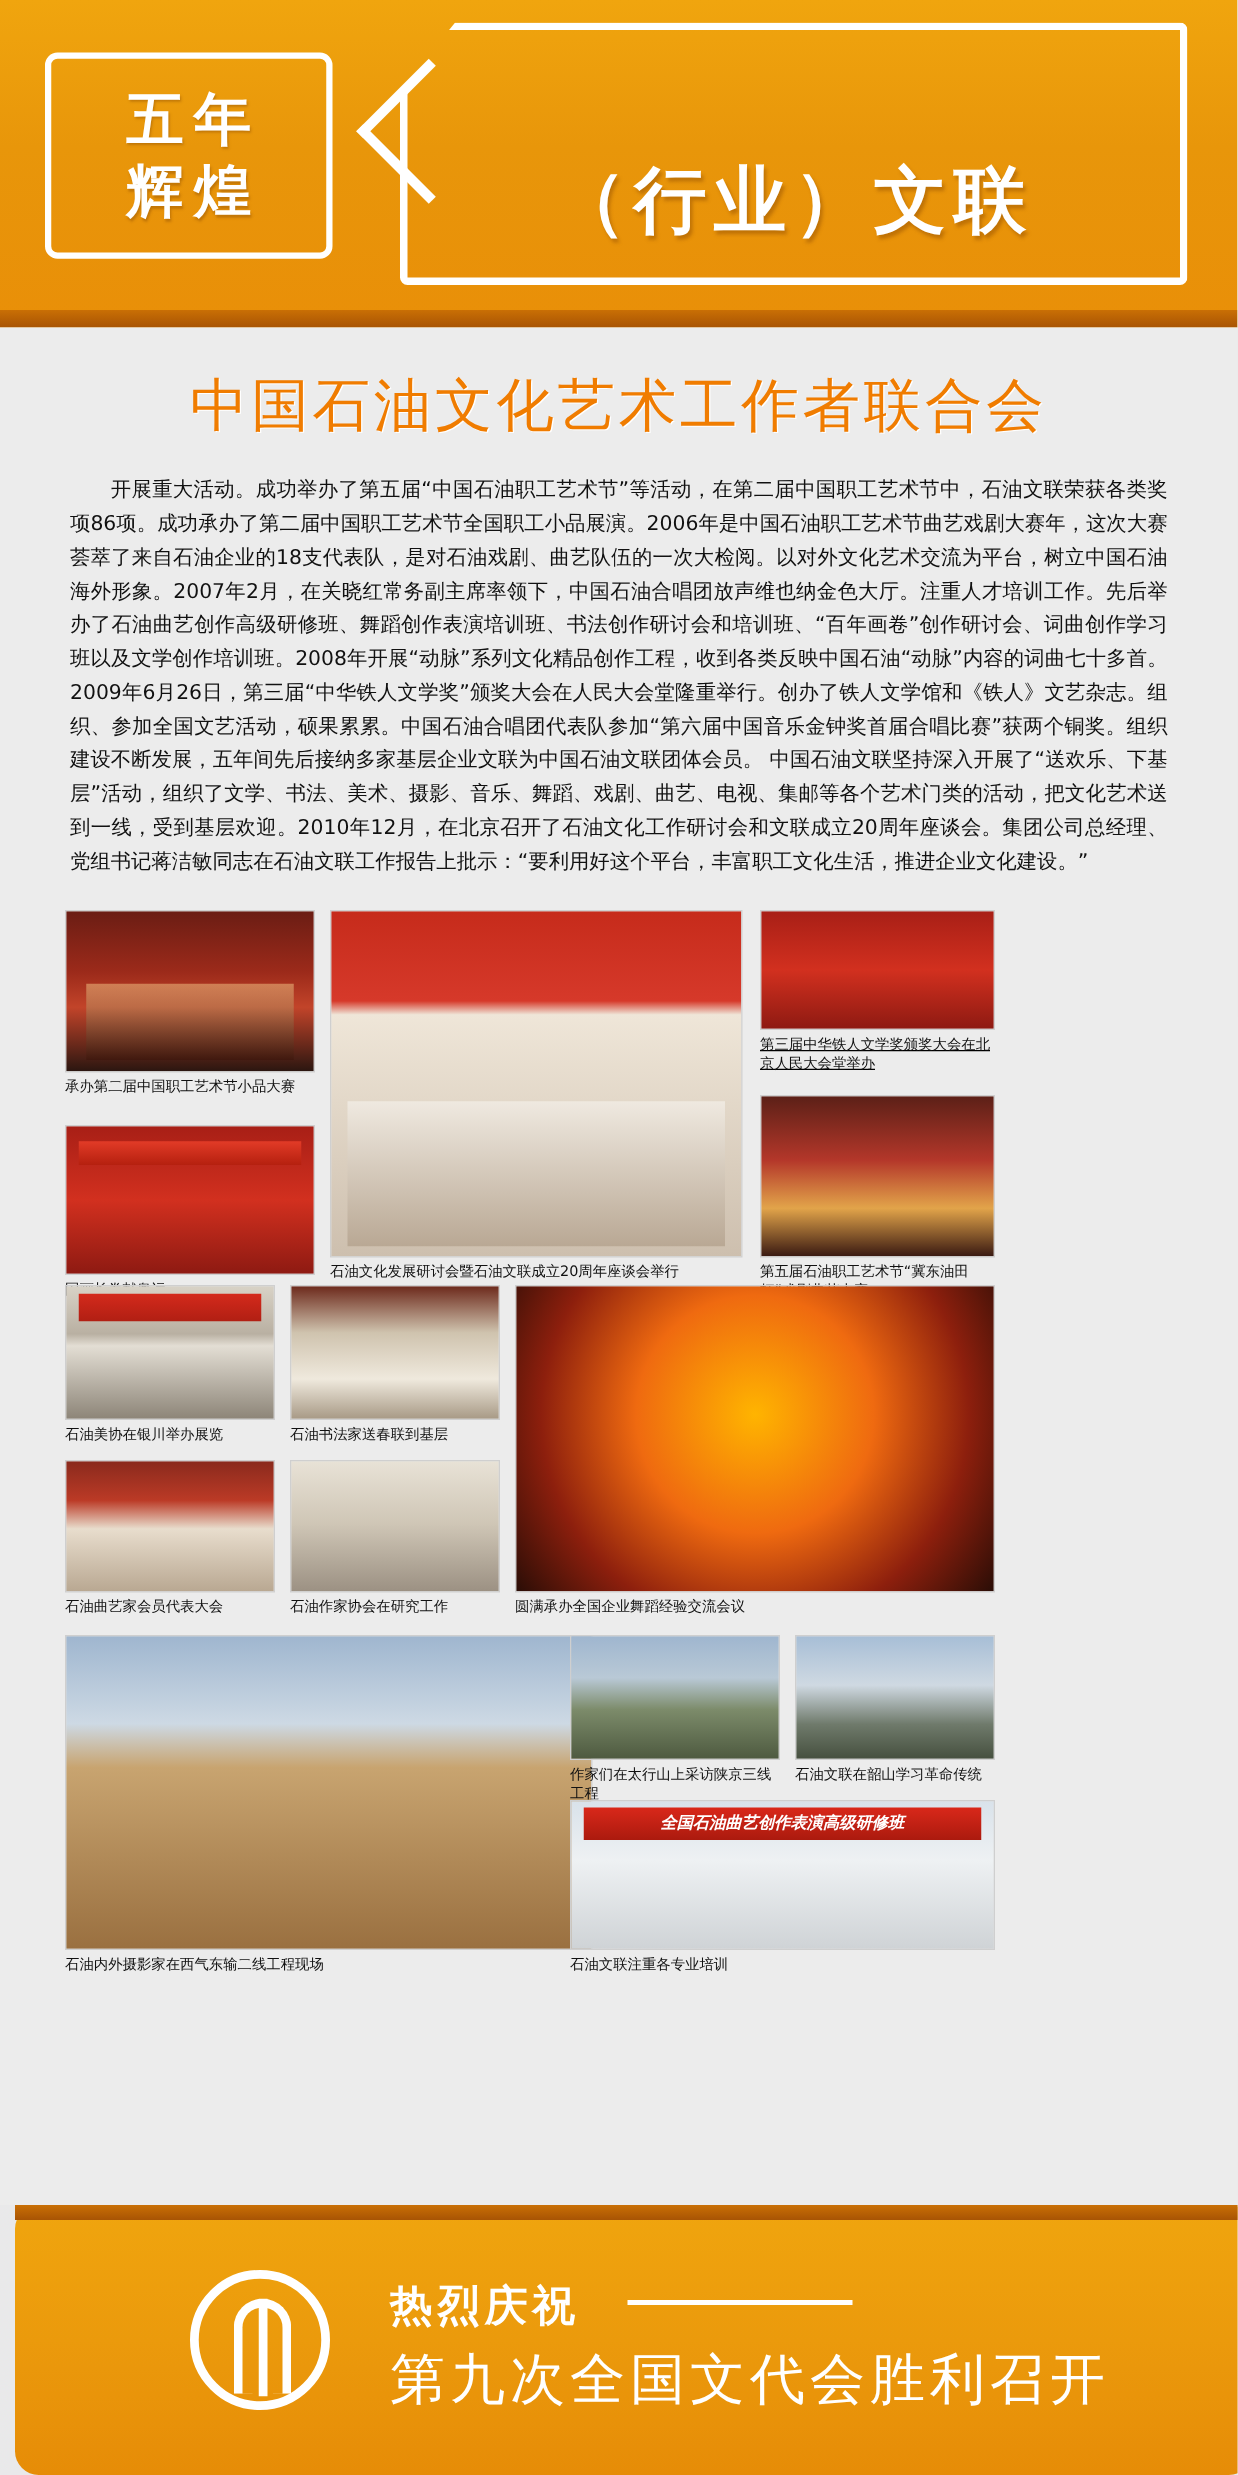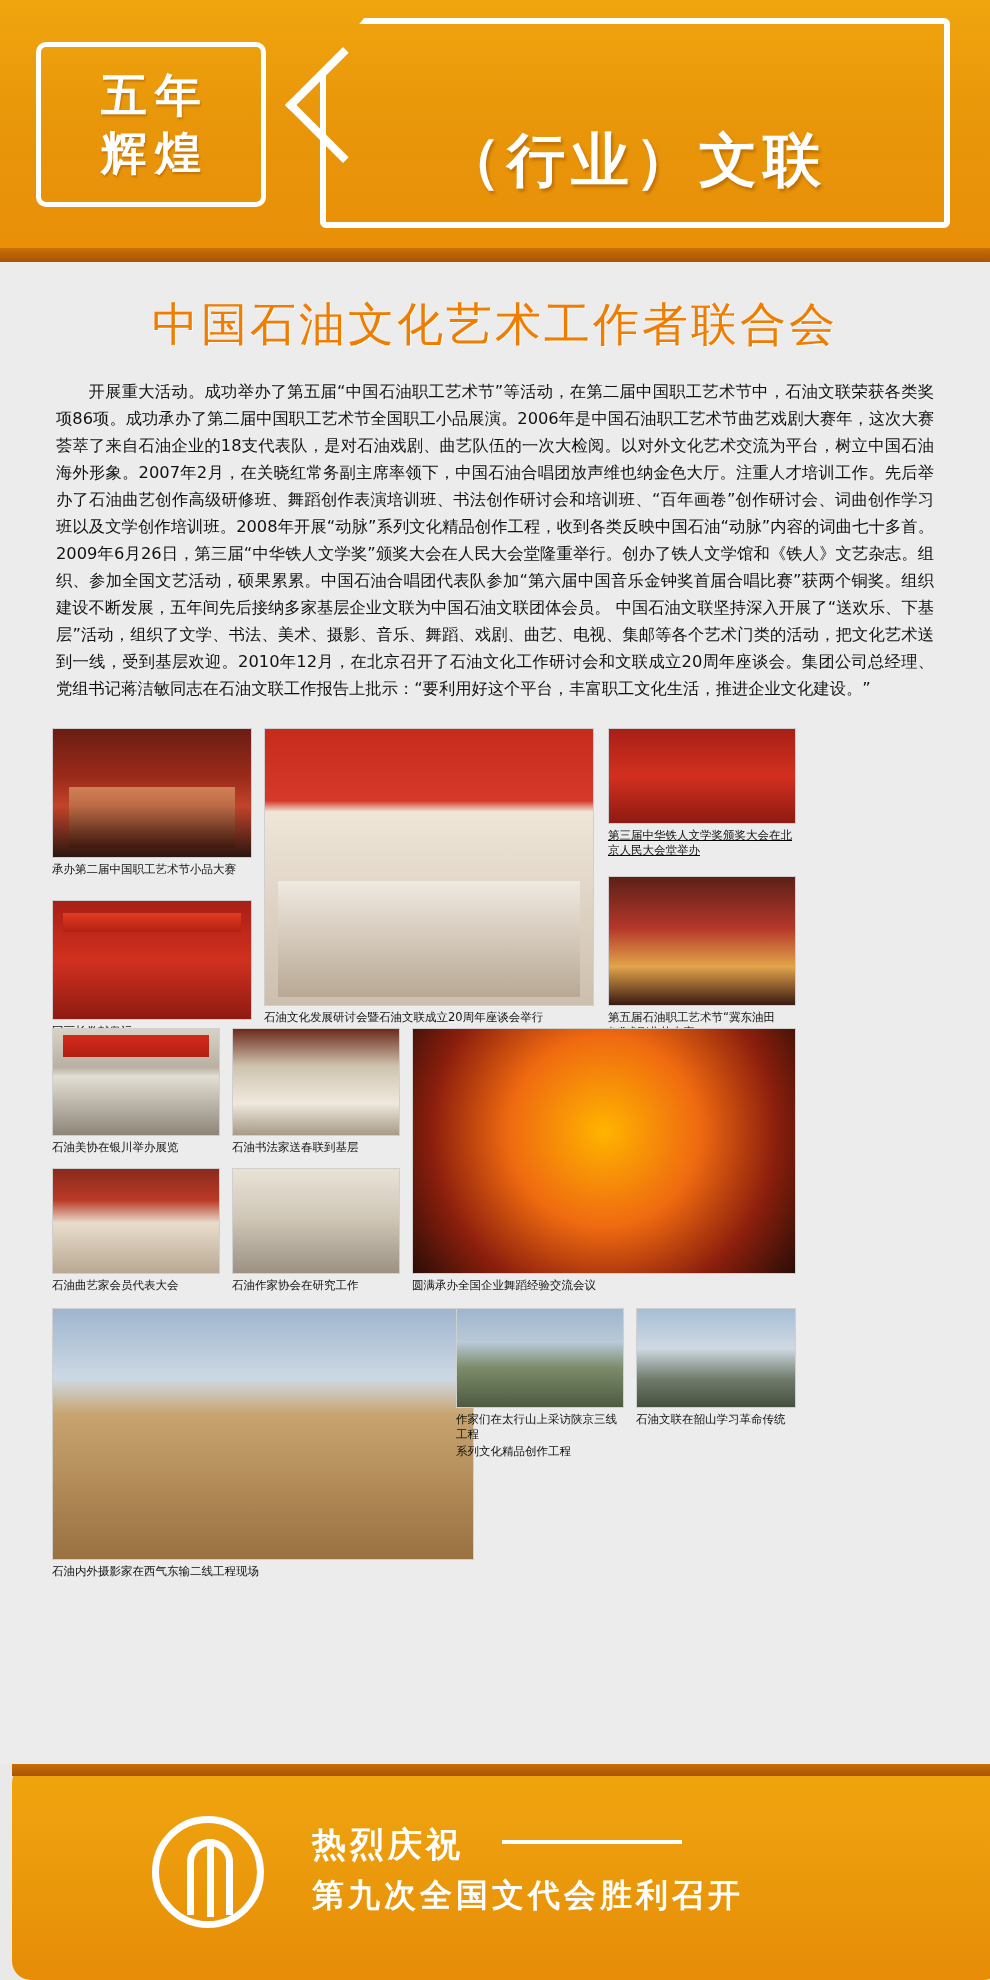--- a/index.html
+++ b/index.html
@@ -127,21 +127,21 @@
   .logo:after{
     content:"";position:absolute;left:48px;top:16px;width:7px;height:78px;background:#fff;
   }
   .f-t1{
     position:absolute;left:300px;top:58px;color:#fff;font-size:34px;font-weight:bold;letter-spacing:4px;
   }
   .f-line{
     position:absolute;left:490px;top:76px;width:180px;height:4px;background:#fff;
   }
   .f-t2{
-    position:absolute;left:300px;top:110px;color:#fff;font-size:32px;font-weight:bold;letter-spacing:4px;
+    position:absolute;left:300px;top:110px;color:#fff;font-size:44px;font-weight:normal;letter-spacing:4px;
   }
 </style>
 </head>
 <body>
 
 <div class="poster">
 
   <div class="header">
     <div class="hdr-left">
       <span>五年</span>
@@ -225,21 +225,24 @@
         <div class="img p-out" style="height:100px;"></div>
         <div class="cap">作家们在太行山上采访陕京三线工程</div>
       </div>
 
       <div class="ph" style="left:584px;top:580px;width:160px;">
         <div class="img p-statue" style="height:100px;"></div>
         <div class="cap">石油文联在韶山学习革命传统</div>
       </div>
 
       <div class="ph" style="left:404px;top:712px;width:340px;">
-        <div class="cap">系列文化精品创作工程</div>
+        <div class="img p-white" style="height:120px;">
+          <i style="left:4%;top:5%;width:92%;height:20%;color:#fff;font-size:13px;font-weight:bold;text-align:center;line-height:24px;">全国石油曲艺创作表演高级研修班</i>
+        </div>
+        <div class="cap">石油文联注重各专业培训</div>
       </div>
 
     </div>
   </div>
 
   <div class="footer">
     <div class="logo"></div>
     <div class="f-t1">热烈庆祝</div>
     <div class="f-line"></div>
     <div class="f-t2">第九次全国文代会胜利召开</div>

